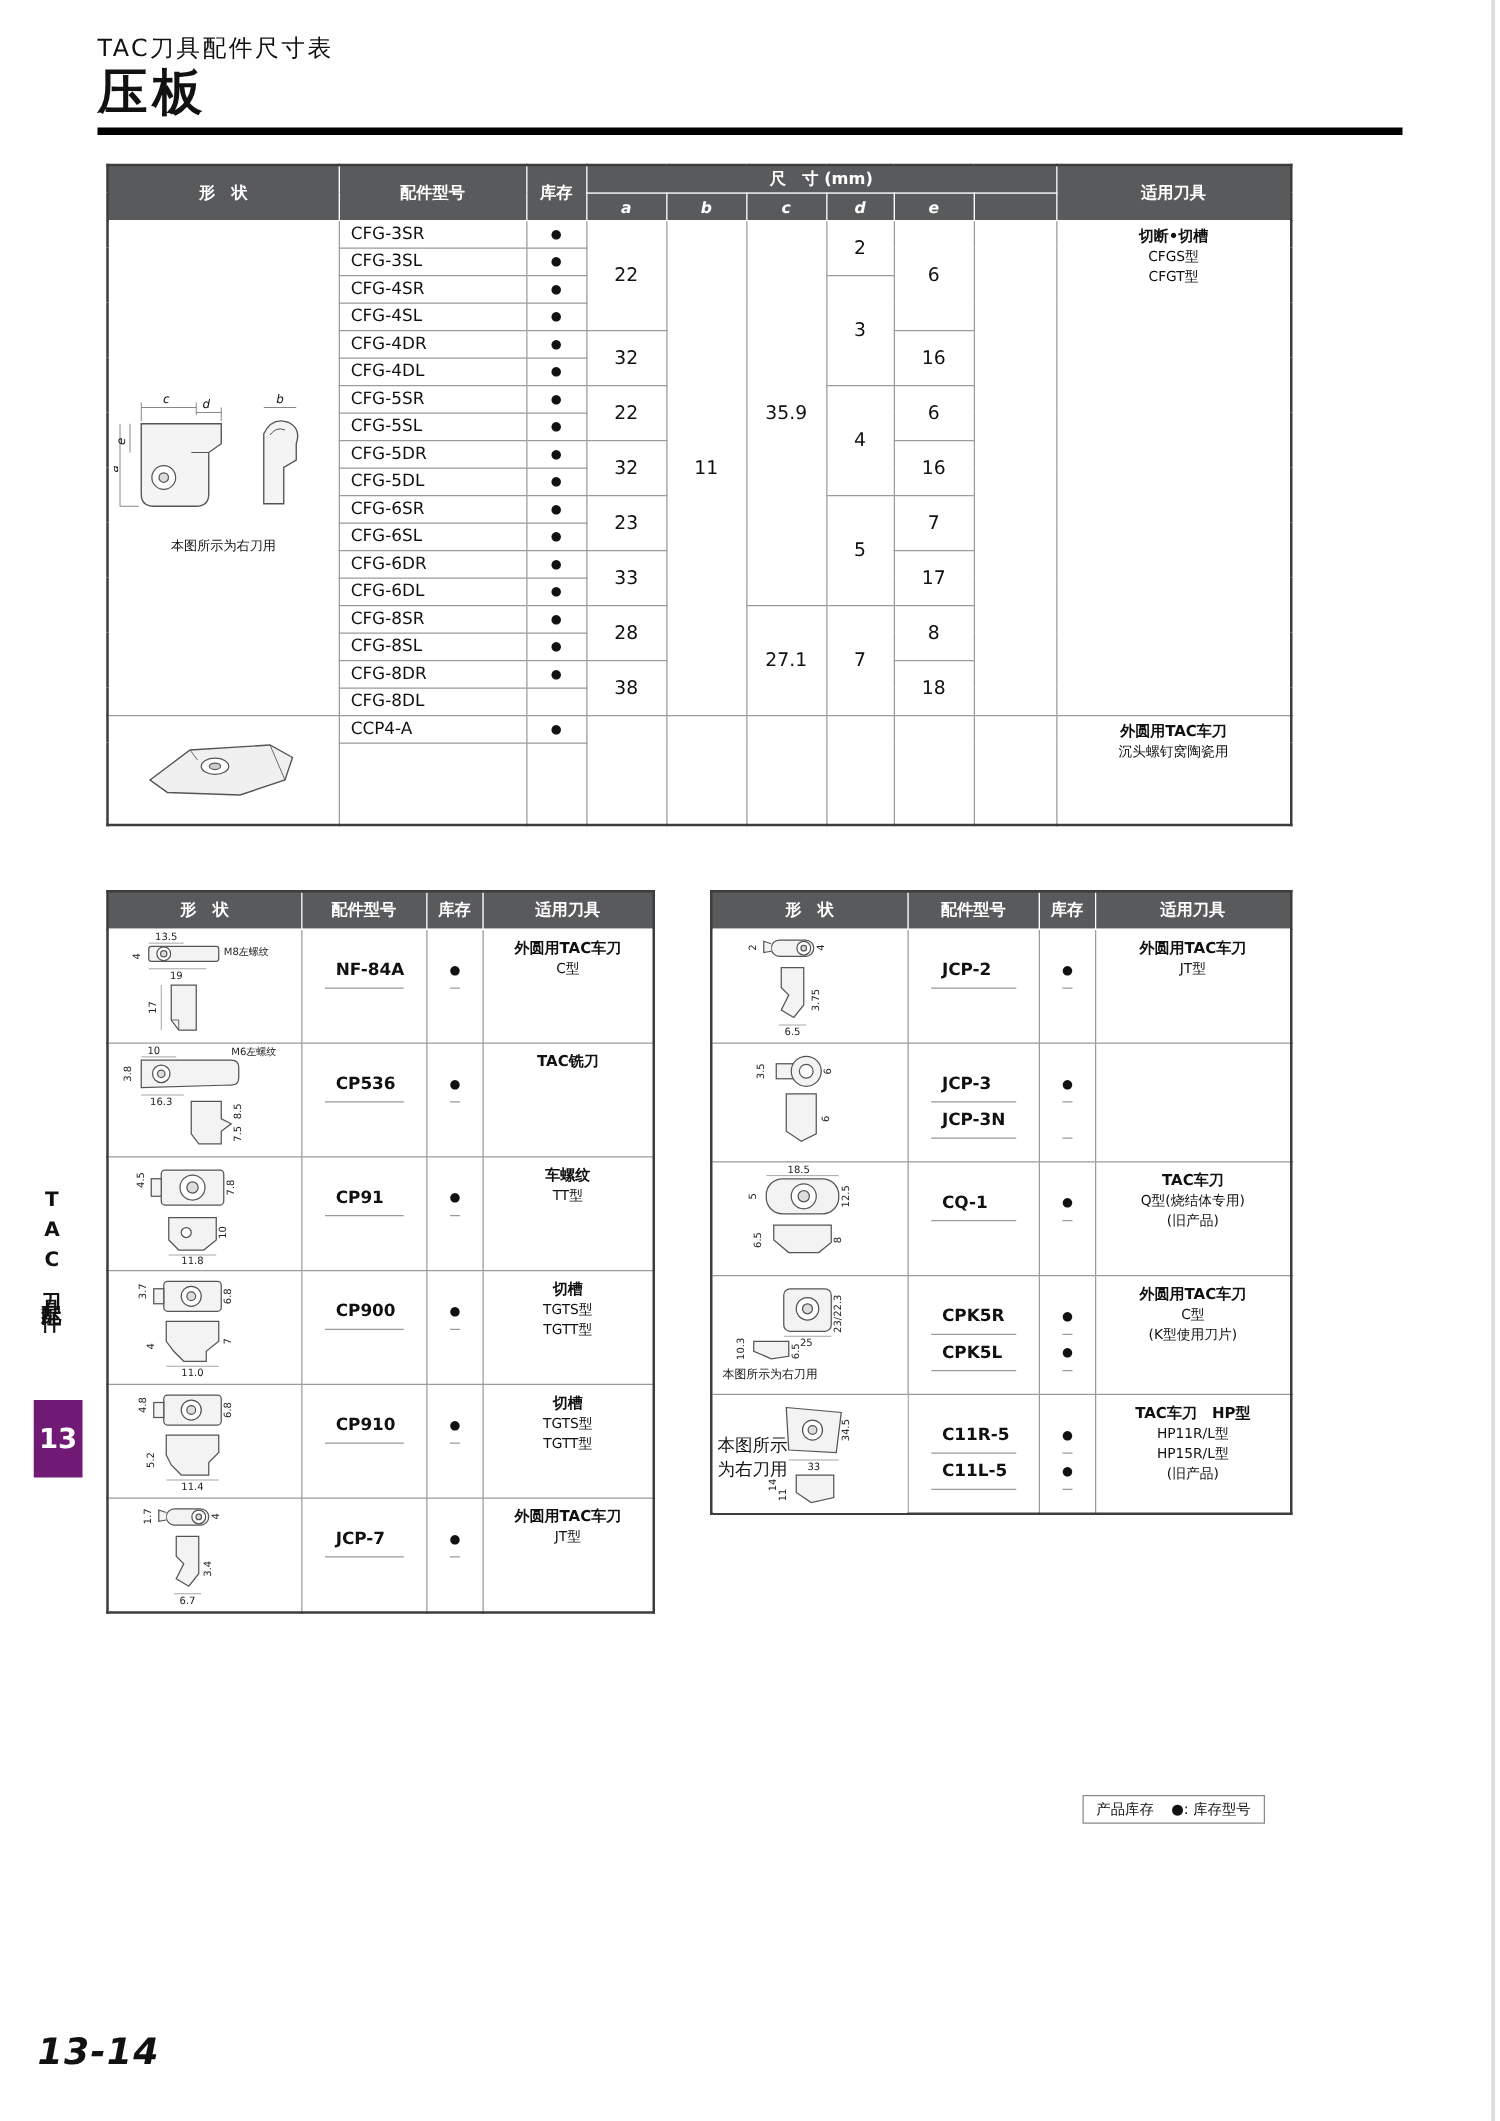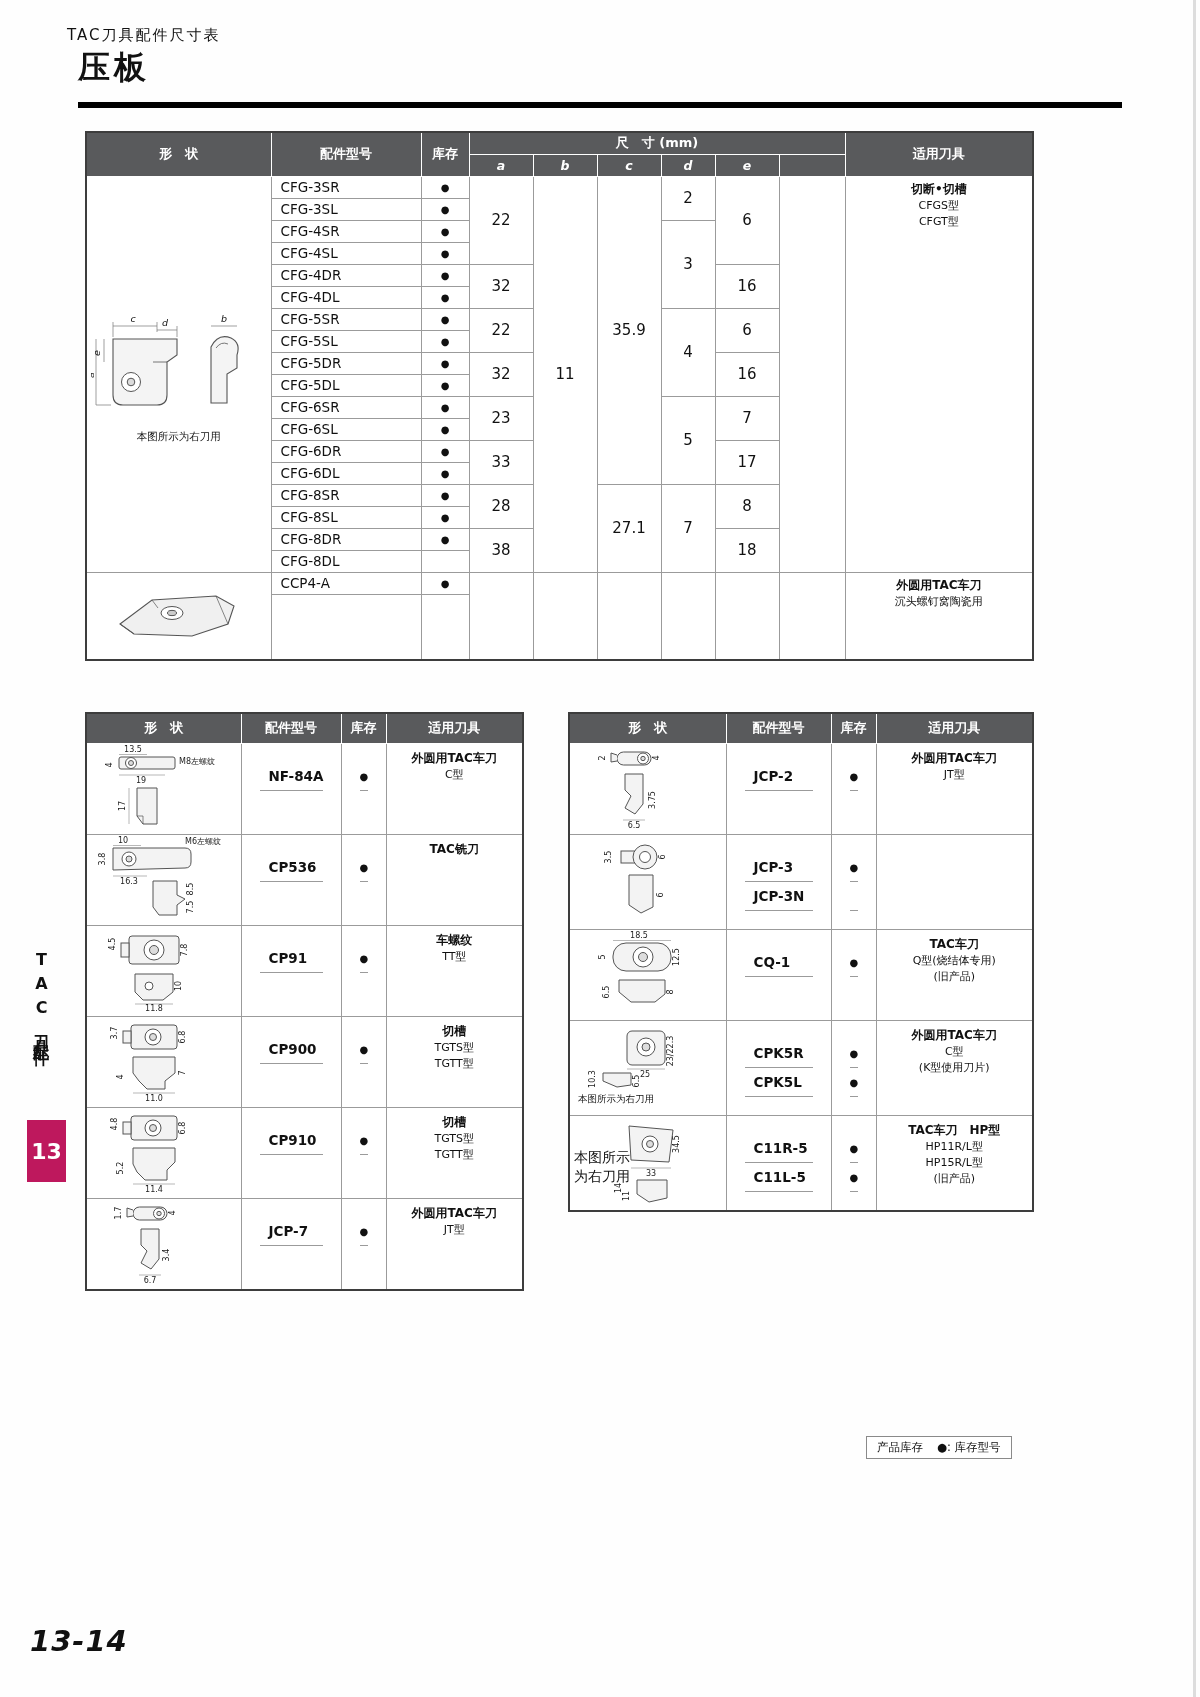--- a/index.html
+++ b/index.html
@@ -1,19 +1,19 @@
 <!DOCTYPE html>
 <html><head>
 <meta charset="utf-8">
 <style>
 *{margin:0;padding:0;box-sizing:border-box}
 html,body{width:1200px;height:1697px}
 body{position:relative;background:#fefefe;font-family:"DejaVu Sans","Liberation Sans",sans-serif;color:#111;overflow:hidden}
-.kicker{position:absolute;left:67px;top:26px;font-size:15px;letter-spacing:2px}
-.page-title{position:absolute;left:78px;top:46px;font-size:32px;font-weight:700;letter-spacing:4px}
+.kicker{position:absolute;left:78px;top:26px;font-size:19px;letter-spacing:2px}
+.page-title{position:absolute;left:78px;top:46px;font-size:40px;font-weight:700;letter-spacing:4px}
 .title-rule{position:absolute;left:78px;top:102px;width:1044px;height:6px;background:#000}
 table{border-collapse:collapse;table-layout:fixed}
 .main-table{position:absolute;left:85px;top:131px;width:947px;border:2px solid #3d3d3d}
 .main-table th,.sub-table th{background:#595a5c;color:#fff;font-size:13px;font-weight:700;border:1px solid #fff;text-align:center;vertical-align:middle}
 .main-table th.subh{font-size:12.5px;font-style:italic}
 .main-table td,.sub-table td{border:1px solid #9b9b9b;background:#fff}
 .main-table thead tr{height:22px}
 .main-table tbody tr{height:22px}
 .main-table tbody tr.tall{height:66px}
 td.model{font-weight:400;font-size:13.5px;text-align:left;padding-left:9px;white-space:nowrap}
@@ -34,21 +34,21 @@
 .msub{height:29px;line-height:29px;font-weight:700;font-size:13.5px;padding-left:9px;white-space:nowrap}
 .ssub{height:29px;line-height:29px;text-align:center;font-size:10px}
 .hl{border-bottom:1px solid #9b9b9b}
 .sub-table .tools-cell{padding-top:6px}
 svg text{font-family:"DejaVu Sans","Liberation Sans",sans-serif}
 .dm{font-size:8px;fill:#222}
 .dml{font-size:9.5px;font-style:italic;fill:#111}
 .cap-left{font-size:9.5px;text-align:left;padding:0 0 4px 8px}
 .cap-abs{position:absolute;left:4px;bottom:24px;font-size:14px;line-height:1.35;text-align:right}
 .side-label{position:absolute;left:30px;top:950px;writing-mode:vertical-rl;text-orientation:upright;font-size:16px;font-weight:700;letter-spacing:5px}
-.side-tab{position:absolute;left:27px;top:1120px;width:39px;height:62px;background:#be185d;color:#fff;font-size:22px;font-weight:700;display:flex;align-items:center;justify-content:center}
+.side-tab{position:absolute;left:27px;top:1120px;width:39px;height:62px;background:#701a75;color:#fff;font-size:22px;font-weight:700;display:flex;align-items:center;justify-content:center}
 .legend-box{position:absolute;left:866px;top:1436px;border:1px solid #8a8a8a;padding:3px 10px;font-size:11.5px;display:flex;gap:14px;background:#fff}
 .page-num{position:absolute;left:30px;top:1624px;font-size:29px;font-weight:700;font-style:italic;letter-spacing:1px}
 .edge{position:absolute;right:4px;top:0;width:3px;height:100%;background:#ddd}
 </style>
 </head>
 <body>
 
 <div class="kicker">TAC刀具配件尺寸表</div>
 <div class="page-title">压板</div>
 <div class="title-rule"></div>

